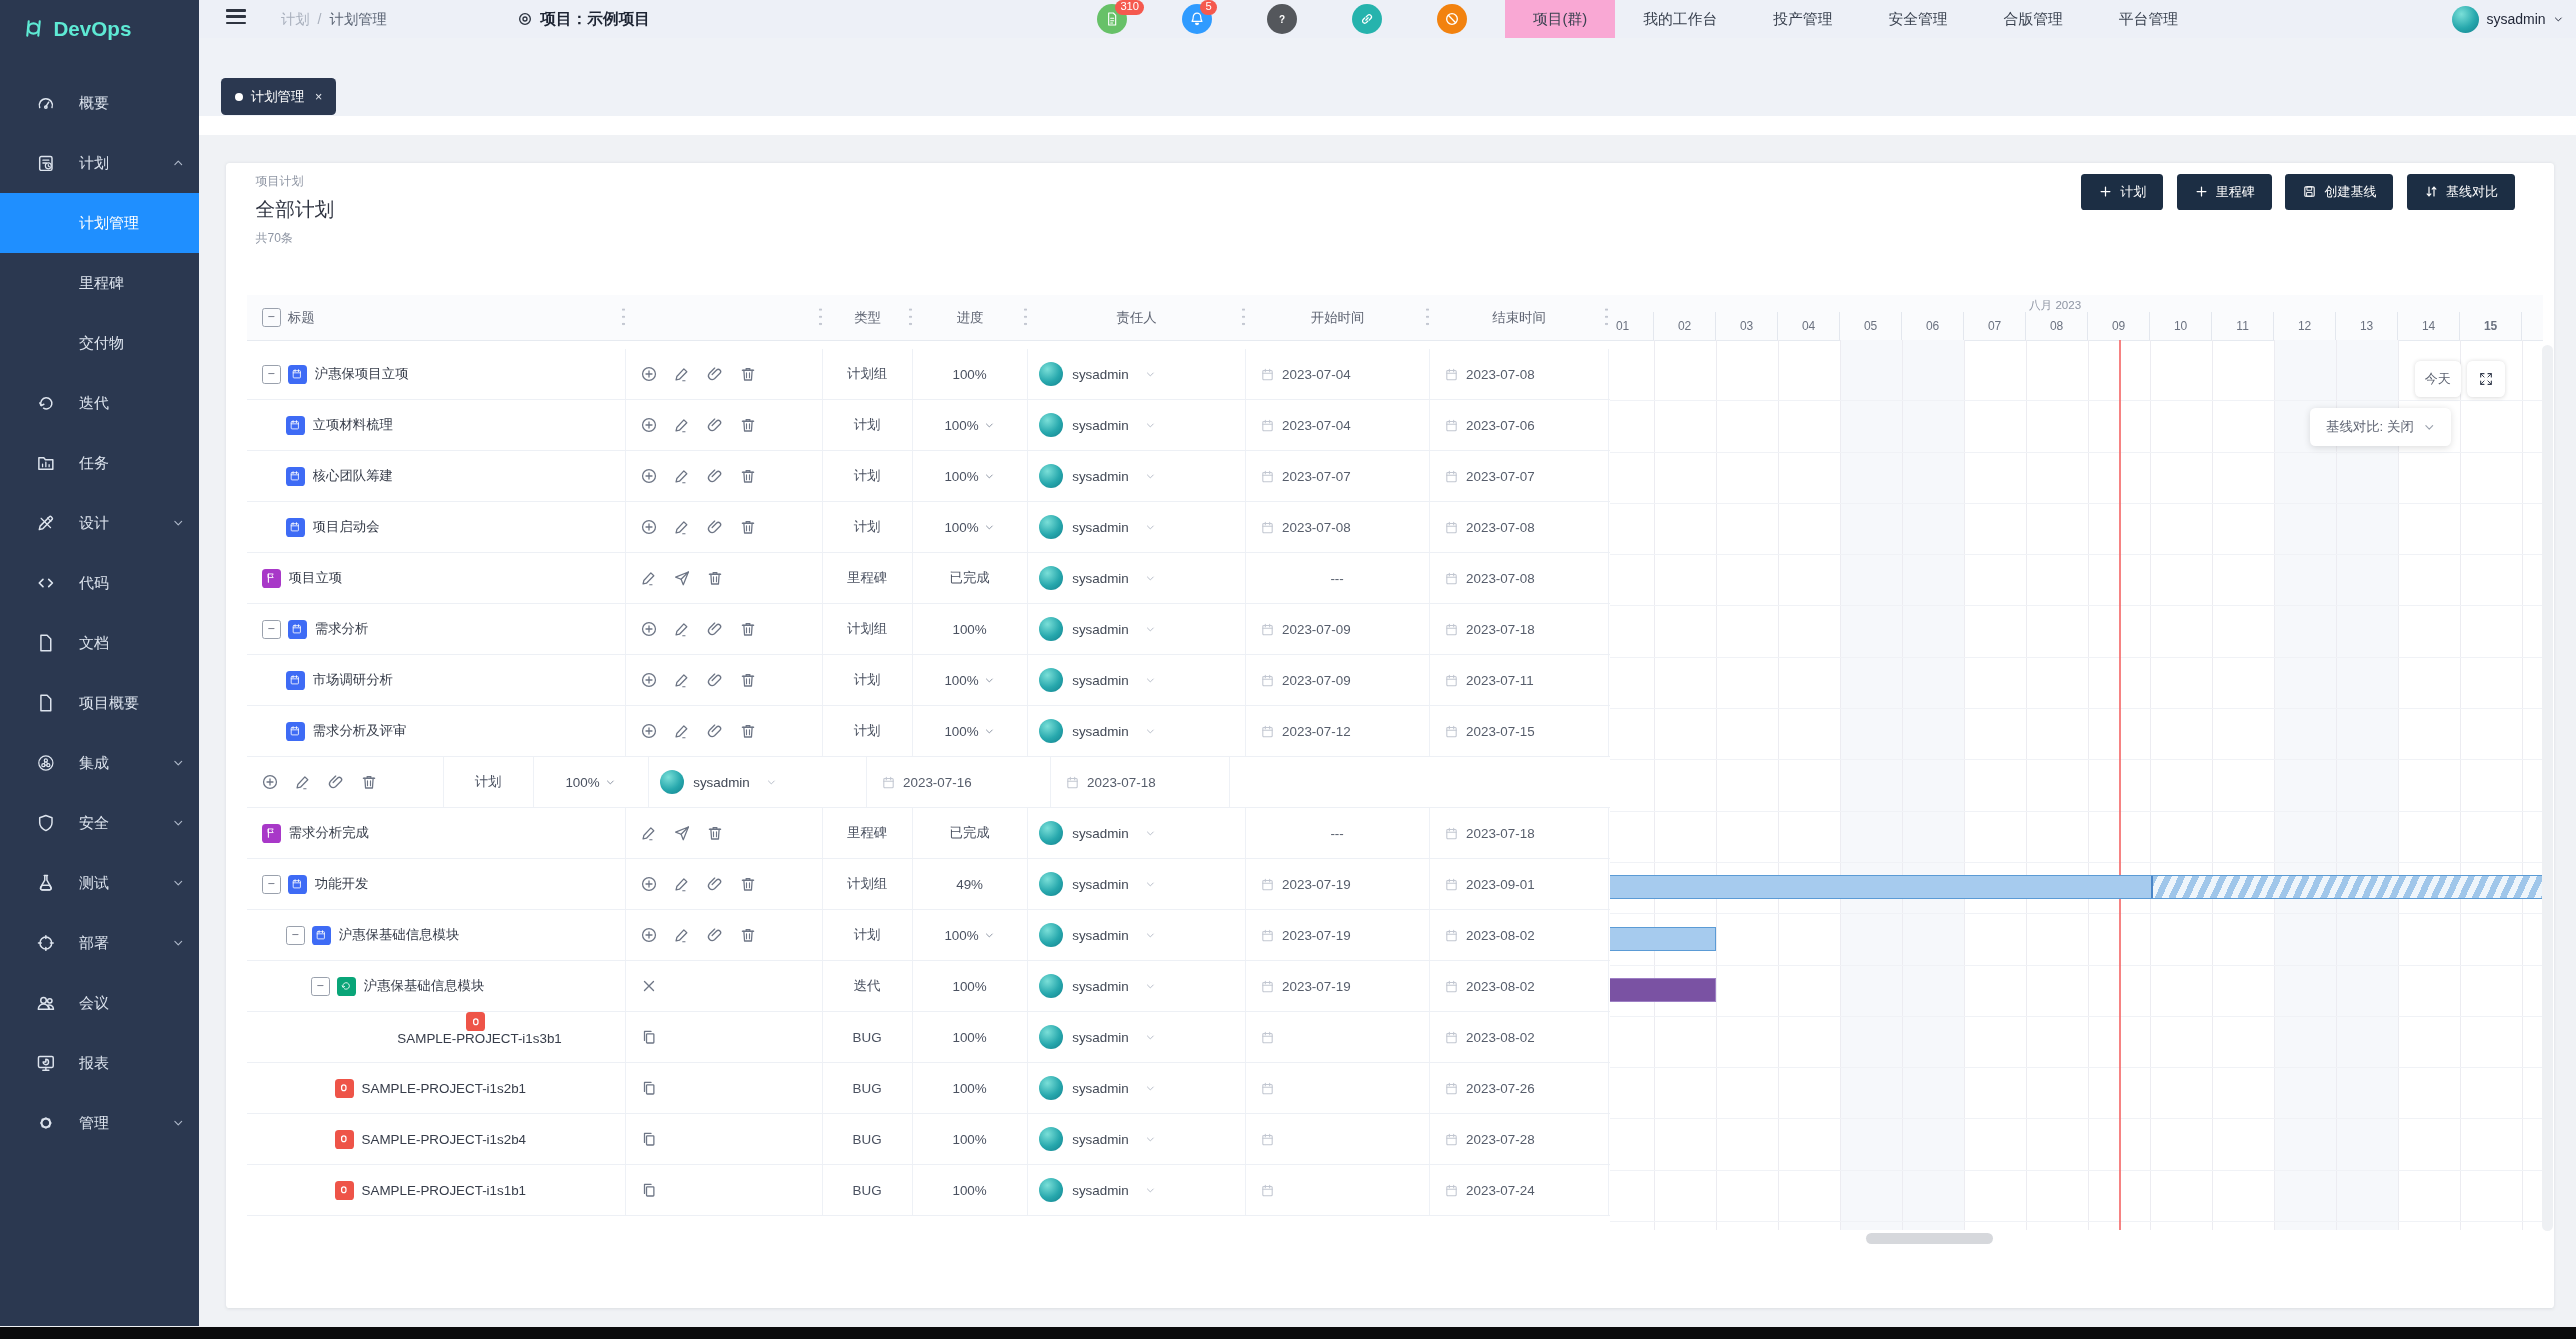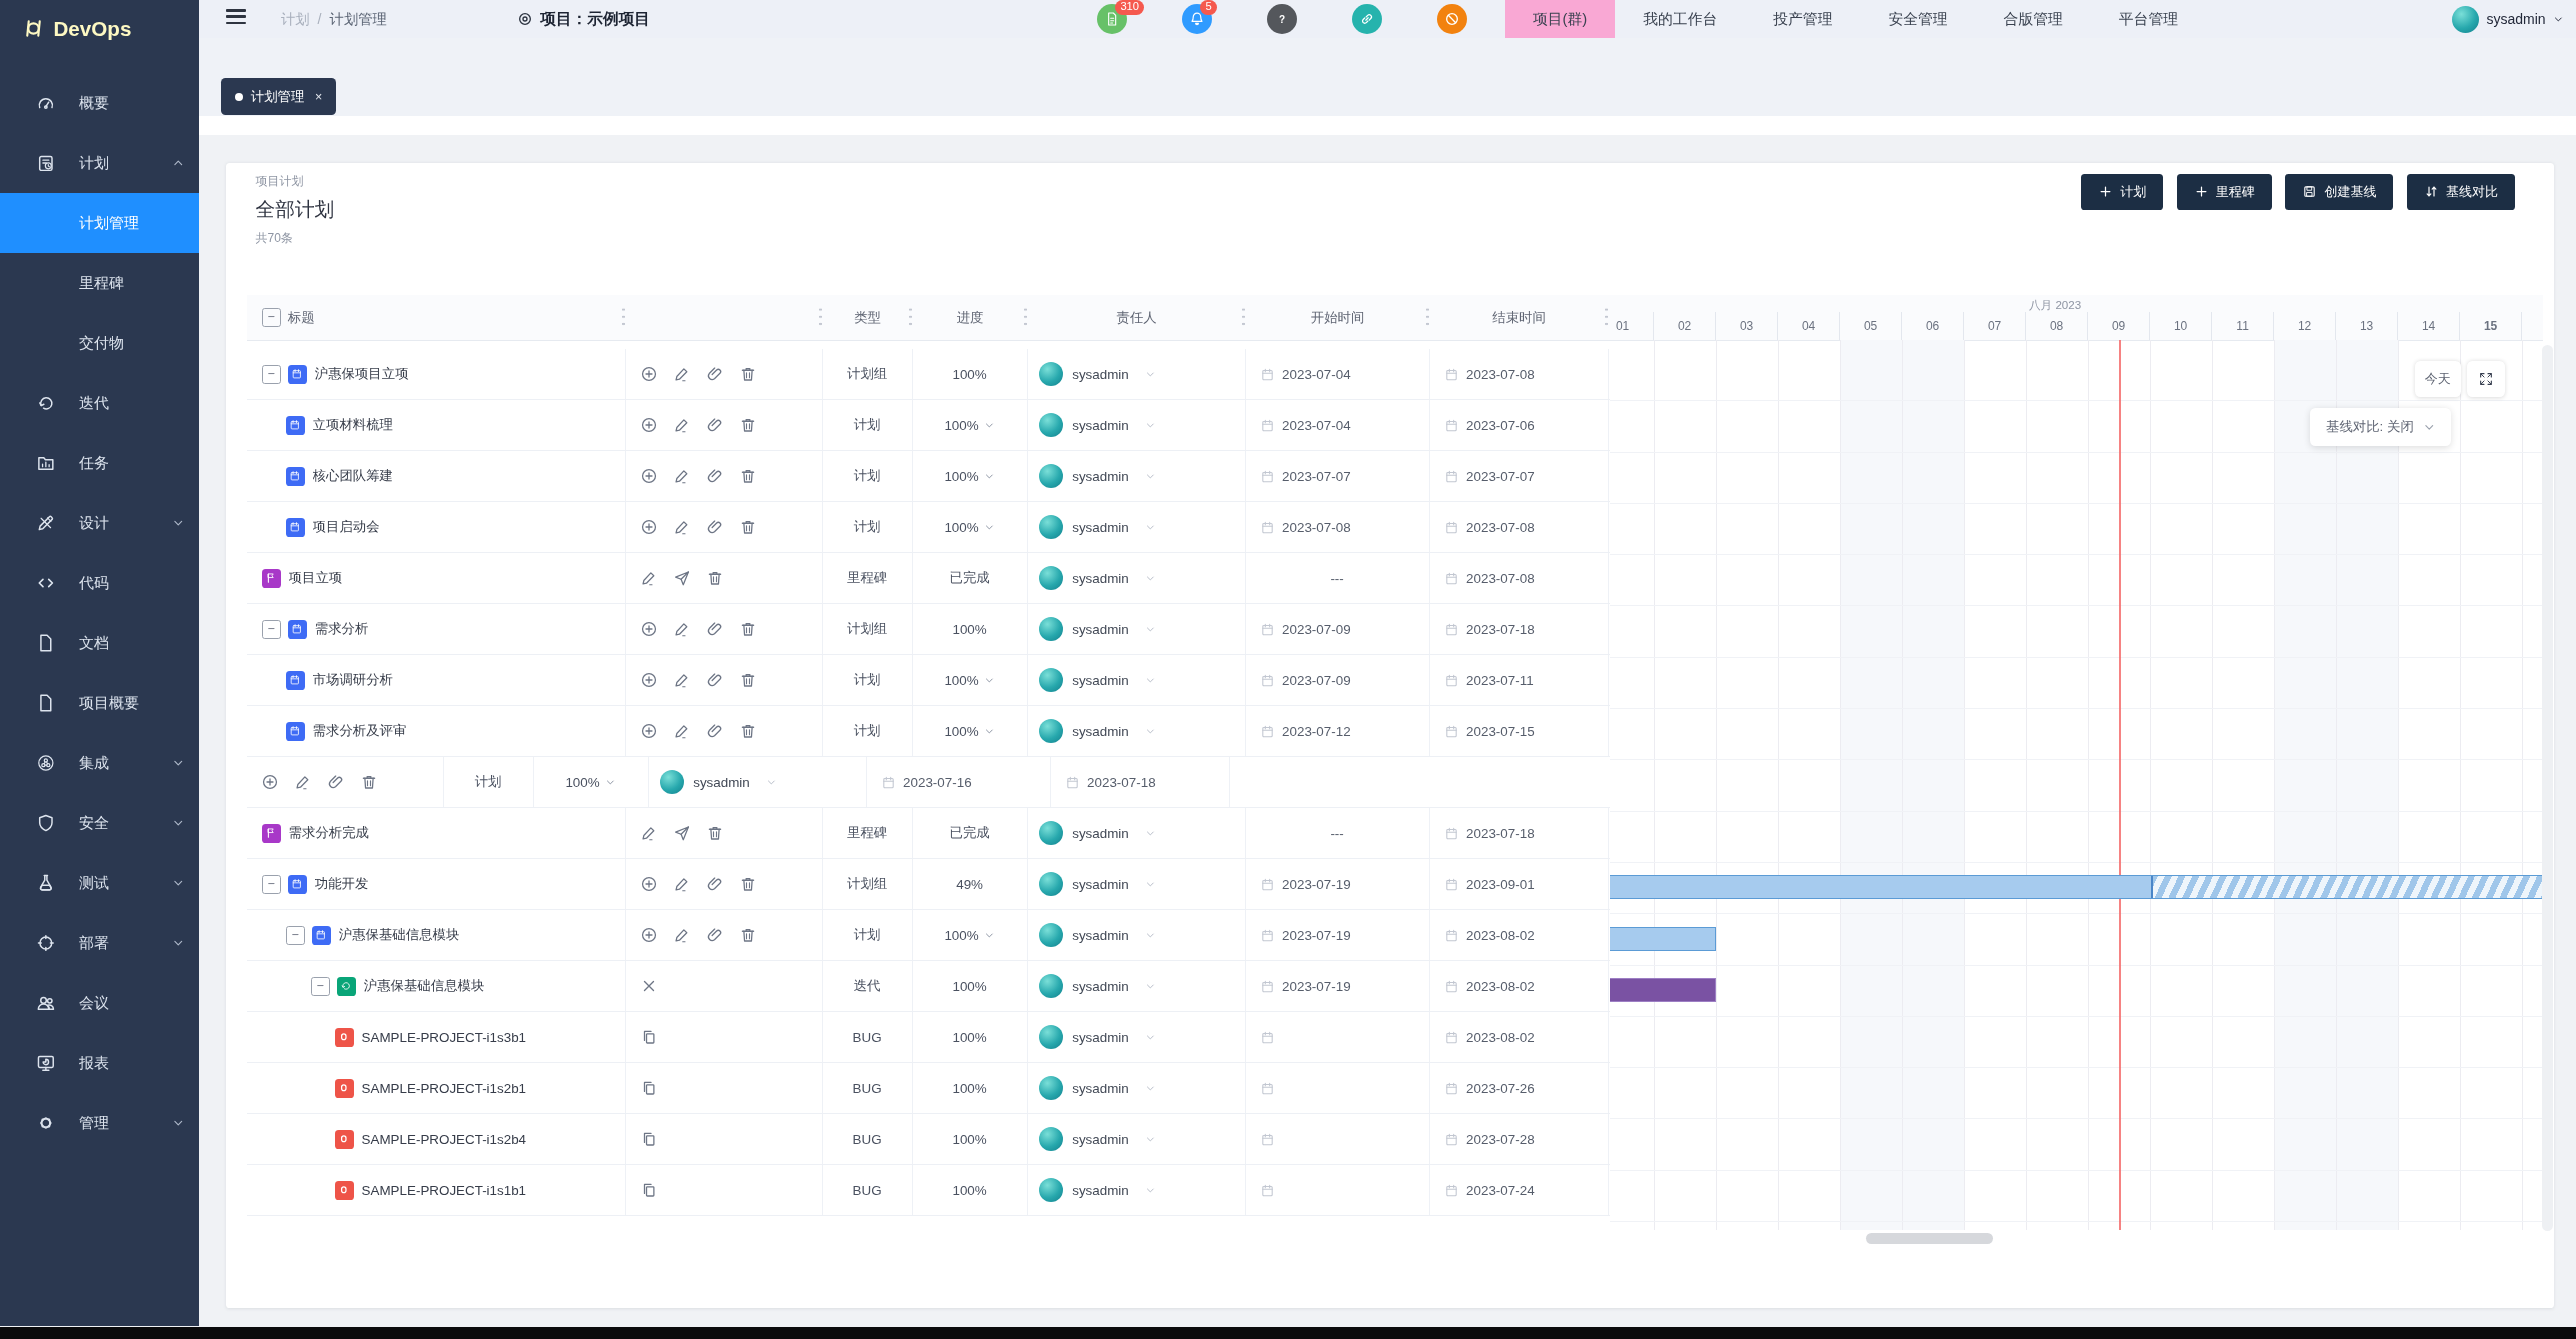--- a/index.html
+++ b/index.html
@@ -5,21 +5,21 @@
   html,body{margin:0;padding:0}
   .app{position:relative;width:2576px;height:1340px;background:#f0f2f5;overflow:hidden;
        font-family:"Liberation Sans","DejaVu Sans",sans-serif;color:#3c4353}
   .svg{display:block}
   .svg *{fill:none;stroke:currentColor;stroke-width:1.8;stroke-linecap:round;stroke-linejoin:round}
   .s12{width:10.7px;height:10.7px}.s14{width:12.5px;height:12.5px}.s17{width:15px;height:15px}
   .s18{width:16px;height:16px}.s20{width:18px;height:18px}.s22{width:19.7px;height:19.7px}
 
   
   .sidebar{position:absolute;left:0;top:0;width:199px;height:1326px;background:#2b3850}
-  .logo{height:57px;display:flex;align-items:center;padding-left:21.5px;gap:9px;color:#fef9c3;font-size:20.6px;font-weight:bold}
+  .logo{height:57px;display:flex;align-items:center;padding-left:21.5px;gap:9px;color:#5eead4;font-size:20.6px;font-weight:bold}
   .logo .svg{width:23px;height:23px}
   .menu{position:absolute;top:73px;left:0;right:0}
   .mi{position:relative;height:60px;color:#dde4ee;font-size:15px;cursor:pointer}
   .mi .ic{position:absolute;left:36px;top:50%;transform:translateY(-50%)}
   .mi .lb{position:absolute;left:79px;top:50%;transform:translateY(-50%)}
   .mi .ch{position:absolute;left:172px;top:50%;transform:translateY(-50%);color:#aeb8c9}
   .mi .ch.up .svg{transform:rotate(180deg)}
   .mi.active{background:#1f8fff;color:#fff}
 
   
@@ -1190,21 +1190,21 @@
             <span>2023-07-19</span>
           </div>
           <div class="tc c-end">
             <svg class="svg s17 calic" viewBox="0 0 17 17" width="15" height="15">
               <use href="#i-cal"></use>
             </svg>
             <span>2023-08-02</span>
           </div>
         </div>
         <div class="trow">
-          <div class="tc c-title" style="padding-left: 88px;">
+          <div class="tc c-title" style="padding-left: 88px; flex-direction: column;">
             <span class="rowicon" style="background: rgb(238, 84, 72);">
               <svg class="svg " viewBox="0 0 13 13" width="11.6" height="11.6">
                 <use href="#g-bug"></use>
               </svg>
             </span>
             <span class="ttl">SAMPLE-PROJECT-i1s3b1</span>
           </div>
           <div class="tc c-act">
             <svg class="svg s20" viewBox="0 0 20 20" width="18" height="18">
               <use href="#a-copy"></use>

